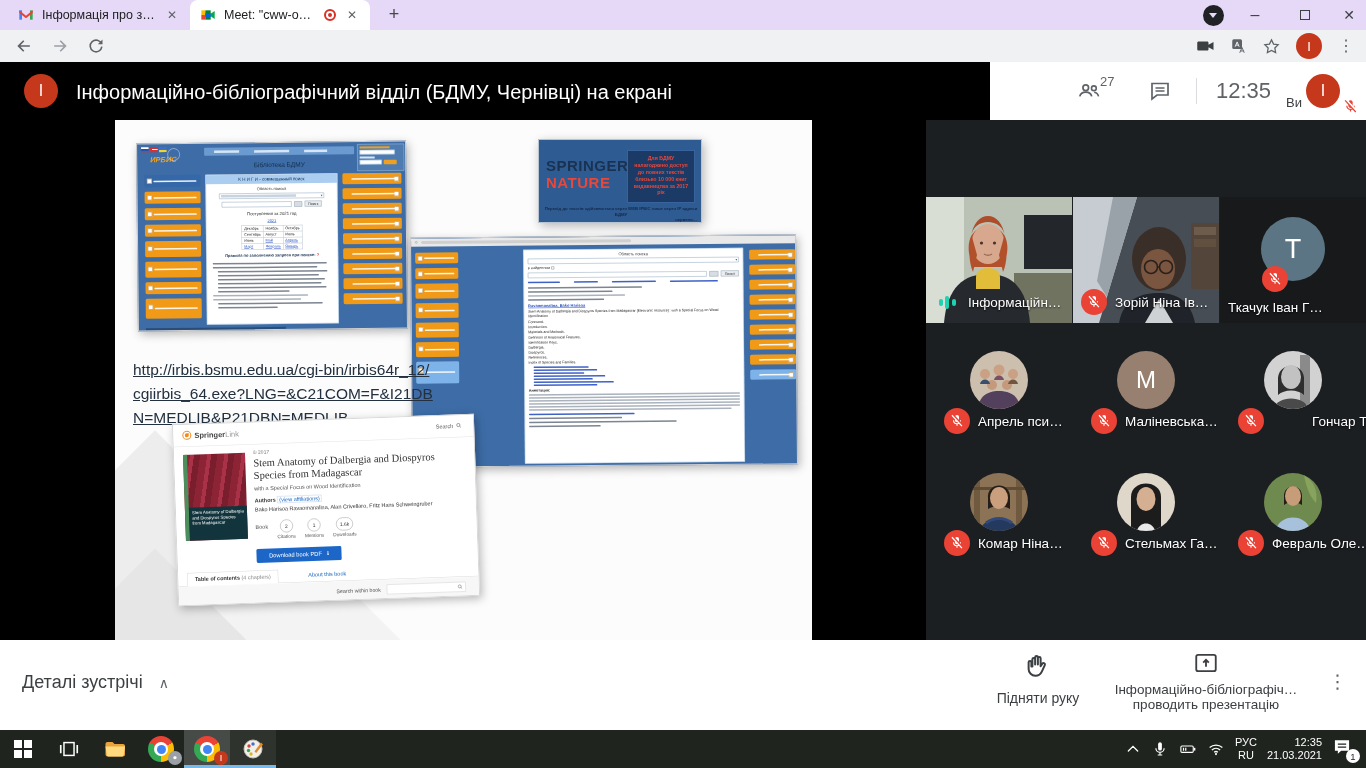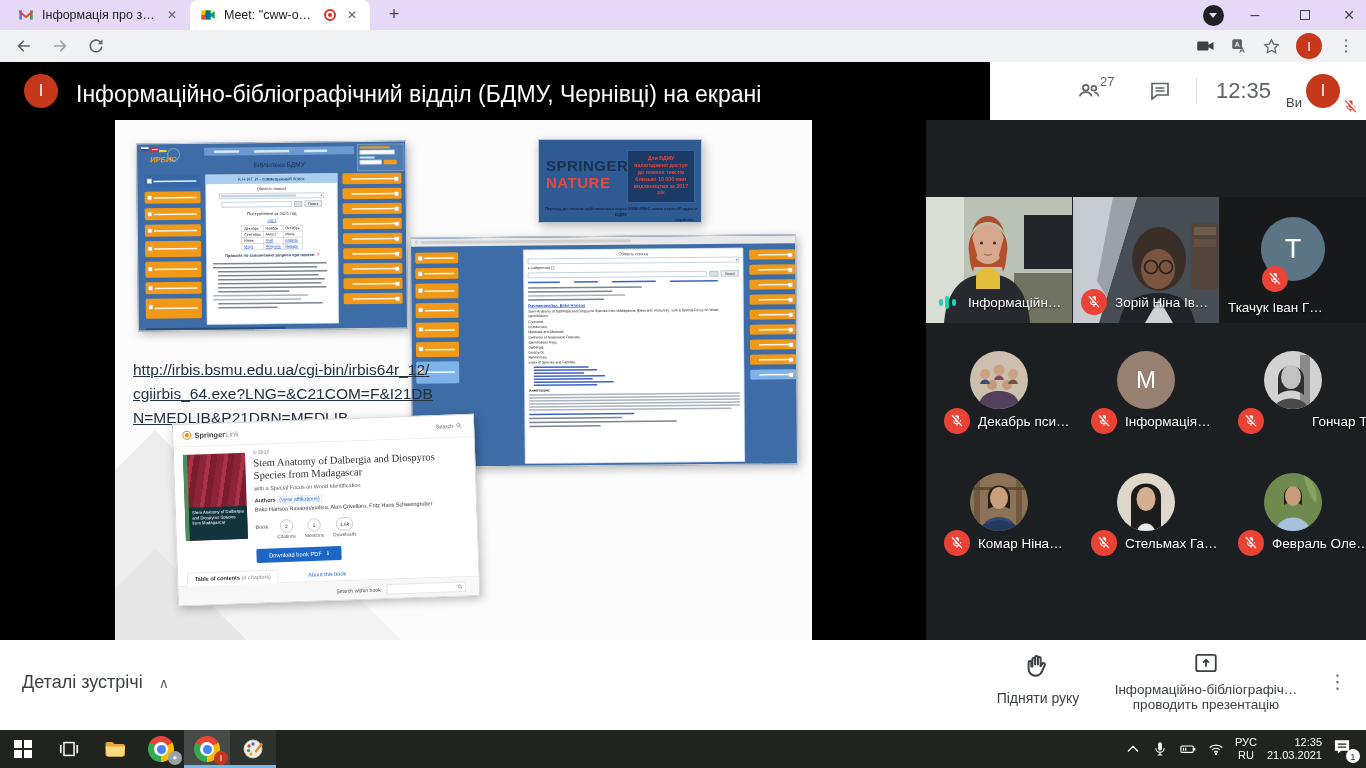--- a/index.html
+++ b/index.html
@@ -26,21 +26,21 @@
   
   .toolbar { position:absolute; left:0; top:30px; width:1366px; height:32px; background:#f0f1f3; display:flex; align-items:center; }
   .navic { color:#5f6368; width:20px; height:20px; }
   .omnibox { position:absolute; left:115px; top:4px; width:1068px; height:24px; border-radius:12px; background:#e2e4e8; display:flex; align-items:center; padding:0 12px; gap:8px; }
   .url { font-size:13px; color:#202124; }
   .url .path { color:#5f6368; }
 
   
   .meethead { position:absolute; left:0; top:62px; width:1366px; height:58px; background:#000; }
   .circle-avatar { border-radius:50%; background:#c5381c; color:#fff; display:flex; align-items:center; justify-content:center; }
-  .mh-title { position:absolute; left:76px; top:19px; color:#fff; font-size:23px; }
+  .mh-title { position:absolute; left:76px; top:19px; color:#fff; font-size:20px; }
   .presenter-thumb { position:absolute; left:737px; top:68px; width:46px; height:46px; border-radius:5px; overflow:hidden; }
   .presenter-name { position:absolute; left:794px; top:73px; width:200px; color:#fff; font-size:15px; white-space:nowrap; overflow:hidden; text-overflow:ellipsis; }
   .presenter-more { position:absolute; left:794px; top:94px; color:#fff; font-size:13.5px; }
   .headwhite { position:absolute; left:990px; top:0; width:376px; height:58px; background:#fff; }
   .hw-ic { color:#5f6368; }
   .count-sup { position:absolute; left:24px; top:-4px; font-size:13px; color:#5f6368; }
   .hw-divider { position:absolute; left:206px; top:16px; width:1px; height:26px; background:#dadce0; }
   .hw-clock { position:absolute; left:226px; top:16px; font-size:22px; color:#5f6368; }
   .hw-you { position:absolute; left:296px; top:33px; font-size:13px; color:#3c4043; }
   .hw-avatar { position:absolute; left:316px; top:12px; width:34px; height:34px; font-size:16px; }
@@ -649,33 +649,33 @@
               <path d="M24 29 C25 23 33 23 34 29Z" fill="#7a4f63"></path>
               <path d="M38 33 C39 27 47 27 48 33Z" fill="#705640"></path>
           </svg>
         </div>
         <div class="plabel" style="left:18px;top:288px;">
           <span class="badge">
               <svg>
                 <use href="#i-micoff"></use>
               </svg>
             </span>
-          <span class="pname">Декабрь пси…</span>
+          <span class="pname">Апрель пси…</span>
         </div>
       </div>
 
       <div>
         <div class="avcircle" style="left:191px;top:231px;background:#97806f;">M</div>
         <div class="plabel" style="left:165px;top:288px;">
           <span class="badge">
               <svg>
                 <use href="#i-micoff"></use>
               </svg>
             </span>
-          <span class="pname">Інформація…</span>
+          <span class="pname">Маліневська…</span>
         </div>
       </div>
 
       <div>
         <div class="avcircle" style="left:338px;top:231px;">
           <svg viewBox="0 0 58 58" width="58" height="58">
               <rect width="58" height="58" fill="#d2d2d2"></rect>
             <rect x="36" y="4" width="10" height="54" fill="#8a8a8a"></rect>
             <path d="M14 30 C12 10 42 10 40 30 L40 44 C34 38 20 38 14 44Z" fill="#2e2e2e"></path>
             <ellipse cx="27" cy="26" rx="10" ry="12" fill="#c2c2c2"></ellipse>

